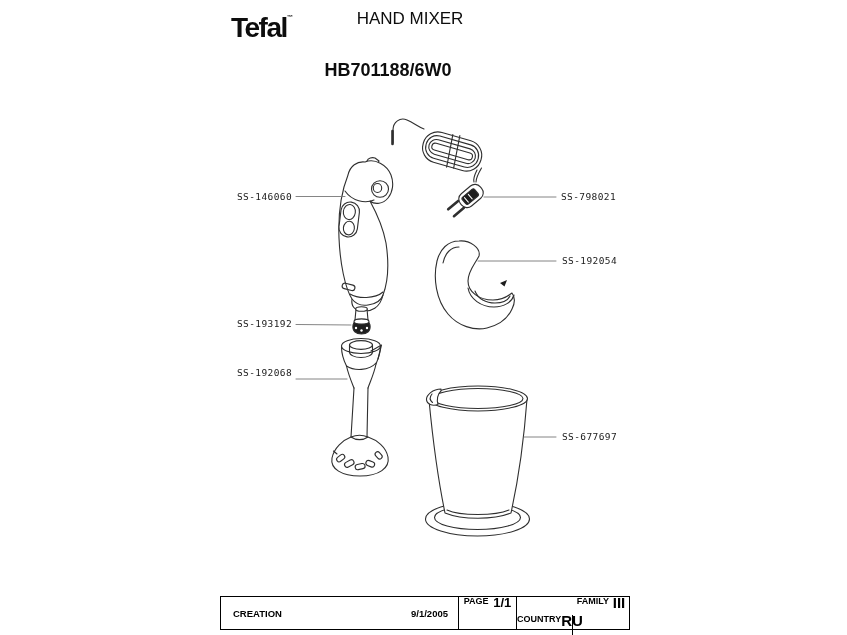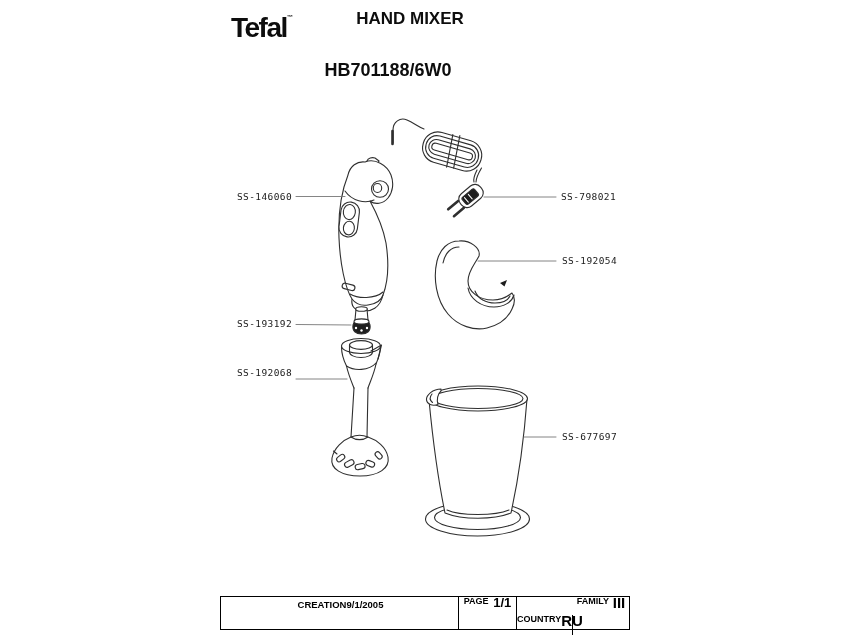--- a/index.html
+++ b/index.html
@@ -3,40 +3,40 @@
 <meta charset="utf-8">
 <style>
   html,body{margin:0;padding:0;background:#fff;}
   #page{position:relative;width:847px;height:635px;background:#fff;overflow:hidden;
         font-family:"Liberation Sans",sans-serif;color:#000;}
   
   .brand{position:absolute;left:231px;top:12px;font-size:28px;font-weight:800;
          letter-spacing:-1.5px;color:#0d0d0d;}
   .brand .tm{font-size:6px;font-weight:700;vertical-align:18px;letter-spacing:0;}
   .title{position:absolute;left:320px;top:9px;width:180px;text-align:center;
-         font-size:17px;font-weight:bold;line-height:19px;color:#0d0d0d;}
+         font-size:17px;font-weight:normal;line-height:19px;color:#0d0d0d;}
   .model{position:absolute;left:308px;top:60px;width:160px;text-align:center;
          font-size:18px;font-weight:bold;color:#0d0d0d;}
   
   .lbl{position:absolute;font-family:"DejaVu Sans Mono",monospace;font-size:9.5px;
        letter-spacing:0.4px;color:#1b1b1b;white-space:nowrap;}
   #l1{left:237px;top:191px}
   #l2{left:561px;top:191px}
   #l3{left:562px;top:255px}
   #l4{left:237px;top:318px}
   #l5{left:237px;top:367px}
   #l6{left:562px;top:431px}
   
   #art{position:absolute;left:0;top:0;}
   
   #footer{position:absolute;left:220px;top:596px;width:410px;height:34px;
           border:1.6px solid #000;box-sizing:border-box;display:flex;background:#fff;}
   #footer .c{box-sizing:border-box;height:100%;}
   .c1{width:238px;border-right:1.6px solid #000;padding:2px 10px 2px 12px;
-      display:flex;flex-direction:row;justify-content:space-around;}
+      display:flex;flex-direction:column;justify-content:space-around;}
   .c1 .row{display:flex;justify-content:space-between;font-size:9.5px;font-weight:bold;}
   .c2{width:58px;border-right:1.6px solid #000;}
   .c3{width:56px;border-right:1.6px solid #000;margin-top:18px;}
   .c4{flex:1;}
   .c2,.c3,.c4{text-align:center;display:flex;flex-direction:row;justify-content:space-evenly;}
   .hdr{font-size:9px;font-weight:bold;line-height:9px;}
   .val{font-size:13px;font-weight:bold;line-height:12px;}
   .c3 .val,.c4 .val{font-size:15px;}
 </style>
 </head>

